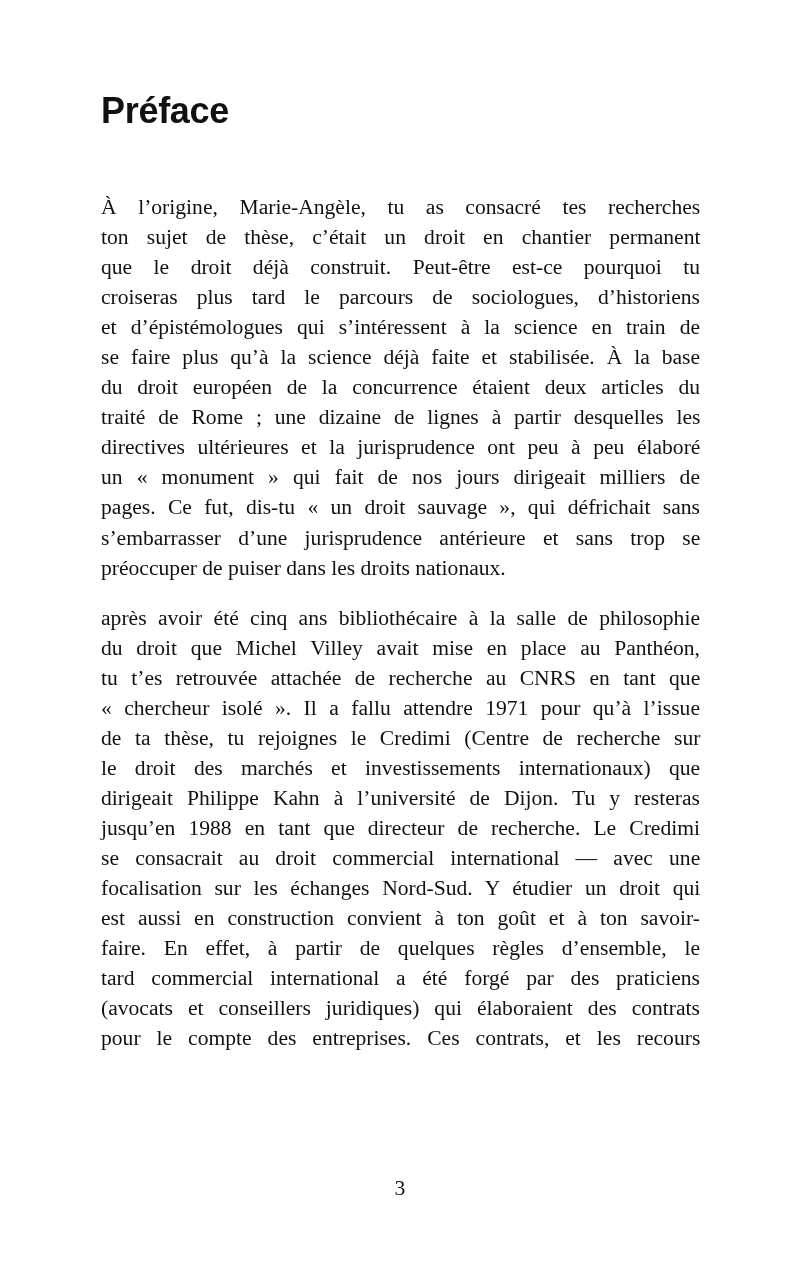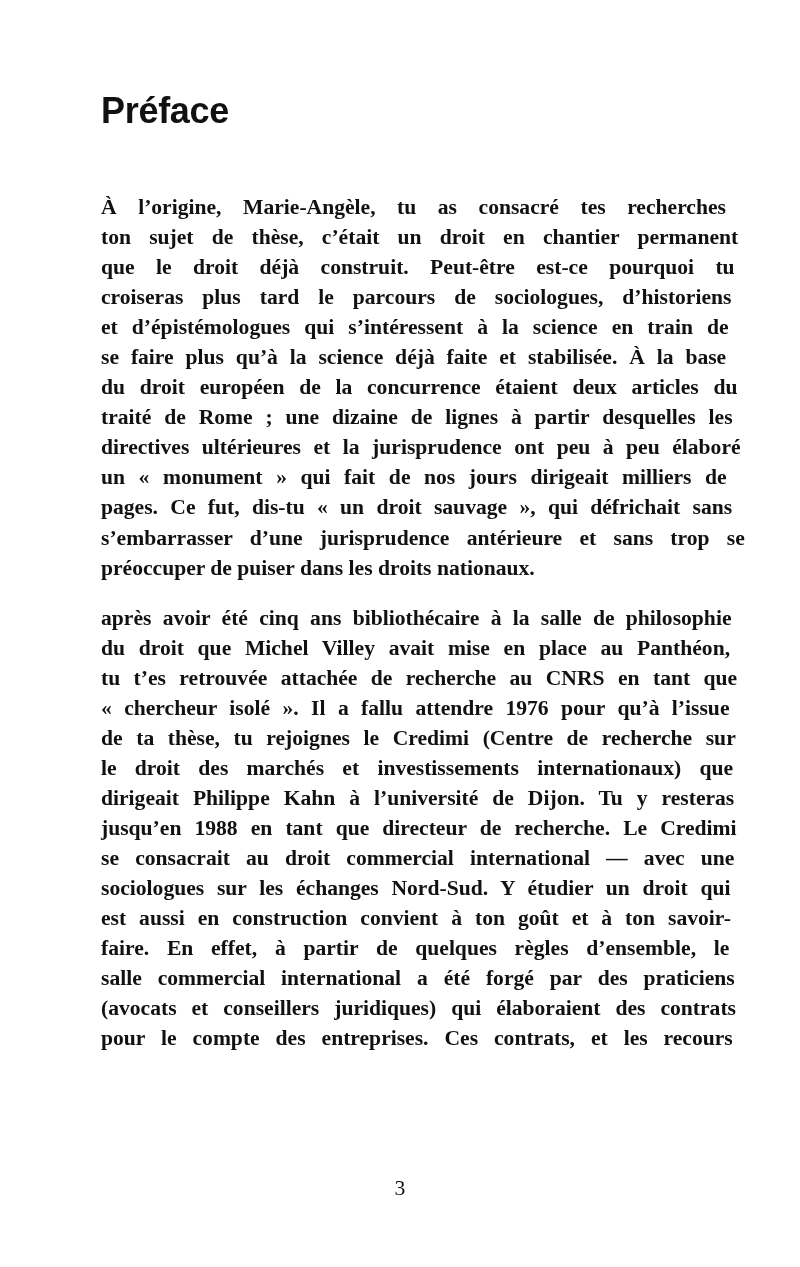--- a/index.html
+++ b/index.html
@@ -7,21 +7,21 @@
     .title {
       position: absolute; left: 101px; top: 90px;
       font-family: "Liberation Sans", sans-serif; font-weight: bold;
       font-size: 36px; letter-spacing: -0.3px; margin: 0;
     }
     .body-text {
       position: absolute; left: 101px; top: 192px; width: 599px;
       font-family: "Liberation Serif", serif; font-size: 21.6px;
       line-height: 30.05px; text-align: justify;
     }
-    .line { display: block; white-space: nowrap; text-align-last: justify; text-align: justify; font-weight: bold; }
+    .line { display: block; white-space: nowrap; text-align-last: justify; text-align: justify; }
     .line.last { text-align-last: left; }
     .para { margin: 0; }
     .para + .para { margin-top: 10px; }
     .page-number {
       position: absolute; left: 0; width: 800px; top: 1176px; text-align: center;
       font-family: "Liberation Serif", serif; font-size: 21.6px;
     }
   </style>
 </head>
 <body>
@@ -41,28 +41,28 @@
     <span class="line" style="display: block; word-spacing: 7.11111px;">directives ultérieures et la jurisprudence ont peu à peu élaboré</span>
     <span class="line" style="display: block; word-spacing: 8.18182px;">un « monument » qui fait de nos jours dirigeait milliers de</span>
     <span class="line" style="display: block; word-spacing: 6.90909px;">pages. Ce fut, dis-tu « un droit sauvage », qui défrichait sans</span>
     <span class="line" style="display: block; word-spacing: 11.8571px;">s’embarrasser d’une jurisprudence antérieure et sans trop se</span>
     <span class="line last">préoccuper de puiser dans les droits nationaux.</span>
   </p>
   <p class="para">
     <span class="line" style="display: block; word-spacing: 5.9px; margin-top: 20px;">après avoir été cinq ans bibliothécaire à la salle de philosophie</span>
     <span class="line" style="display: block; word-spacing: 8.3px;">du droit que Michel Villey avait mise en place au Panthéon,</span>
     <span class="line" style="display: block; word-spacing: 8px;">tu t’es retrouvée attachée de recherche au CNRS en tant que</span>
-    <span class="line" style="display: block; word-spacing: 7px;">« chercheur isolé ». Il a fallu attendre 1976 pour qu’à l’issue</span>
+    <span class="line" style="display: block; word-spacing: 7px;">« chercheur isolé ». Il a fallu attendre 1971 pour qu’à l’issue</span>
     <span class="line" style="display: block; word-spacing: 8.2px;">de ta thèse, tu rejoignes le Credimi (Centre de recherche sur</span>
     <span class="line" style="display: block; word-spacing: 12.8571px;">le droit des marchés et investissements internationaux) que</span>
     <span class="line" style="display: block; word-spacing: 8.55556px;">dirigeait Philippe Kahn à l’université de Dijon. Tu y resteras</span>
     <span class="line" style="display: block; word-spacing: 7.66667px;">jusqu’en 1988 en tant que directeur de recherche. Le Credimi</span>
     <span class="line" style="display: block; word-spacing: 10.75px;">se consacrait au droit commercial international — avec une</span>
-    <span class="line" style="display: block; word-spacing: 7.33333px;">sociologues sur les échanges Nord-Sud. Y étudier un droit qui</span>
+    <span class="line" style="display: block; word-spacing: 7.33333px;">focalisation sur les échanges Nord-Sud. Y étudier un droit qui</span>
     <span class="line" style="display: block; word-spacing: 7.54545px;">est aussi en construction convient à ton goût et à ton savoir-</span>
     <span class="line" style="display: block; word-spacing: 12.3333px;">faire. En effet, à partir de quelques règles d’ensemble, le</span>
-    <span class="line" style="display: block; word-spacing: 10.5px;">salle commercial international a été forgé par des praticiens</span>
+    <span class="line" style="display: block; word-spacing: 10.5px;">tard commercial international a été forgé par des praticiens</span>
     <span class="line" style="display: block; word-spacing: 9.57143px;">(avocats et conseillers juridiques) qui élaboraient des contrats</span>
     <span class="line" style="display: block; word-spacing: 10.5556px;">pour le compte des entreprises. Ces contrats, et les recours</span>
   </p>
 </div>
 
 <div class="page-number">3</div>
 
 </body></html>

